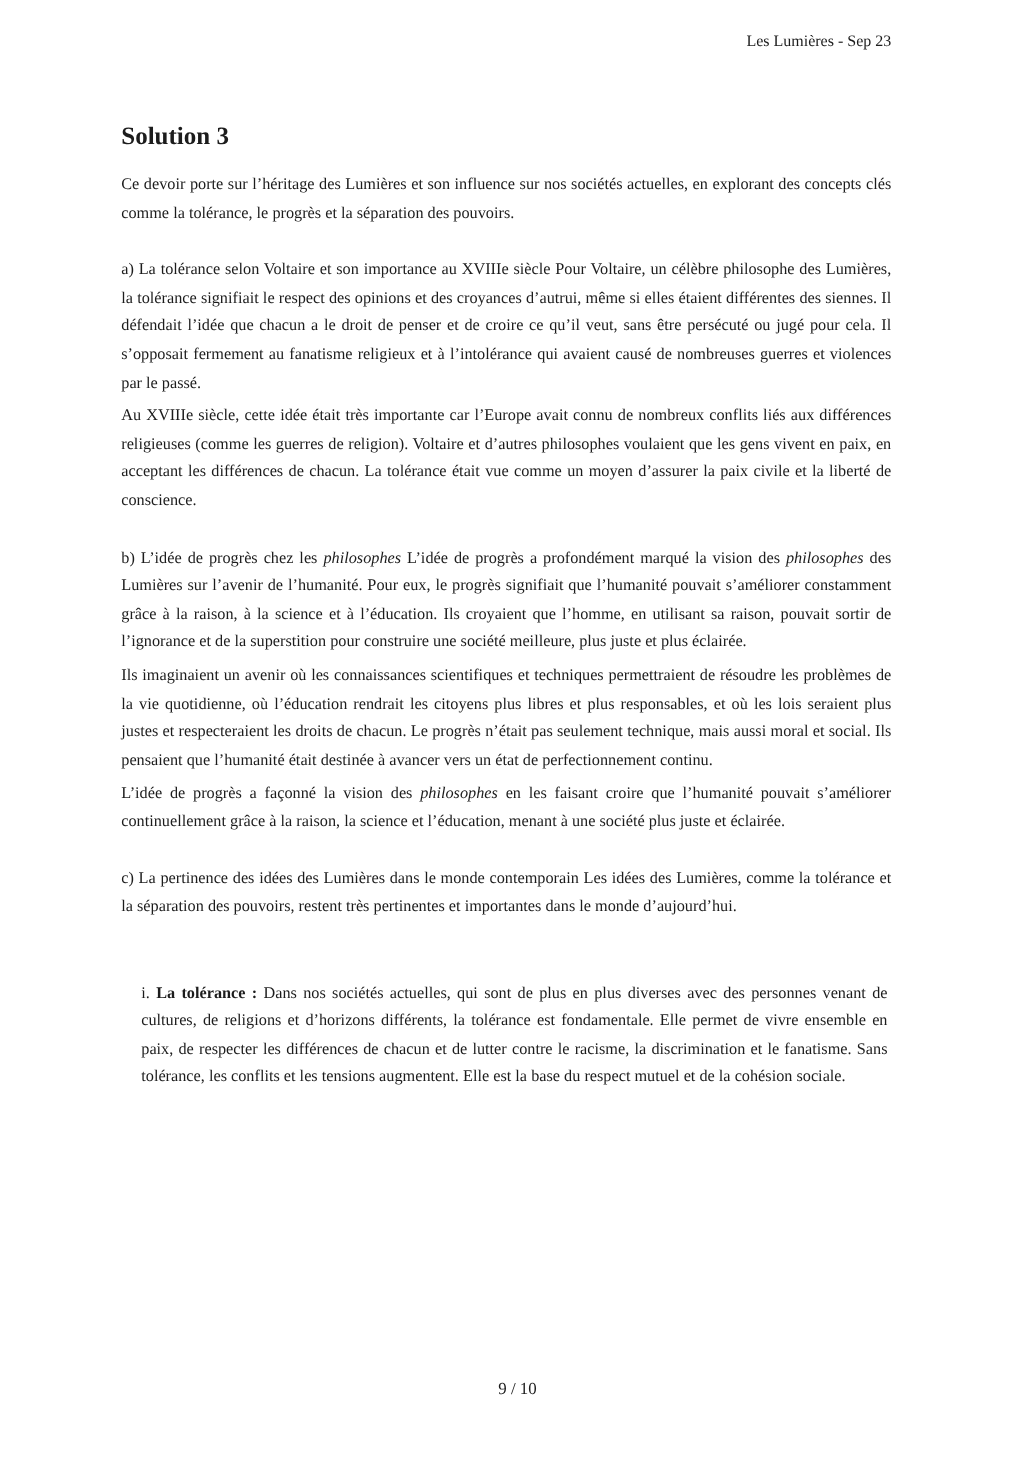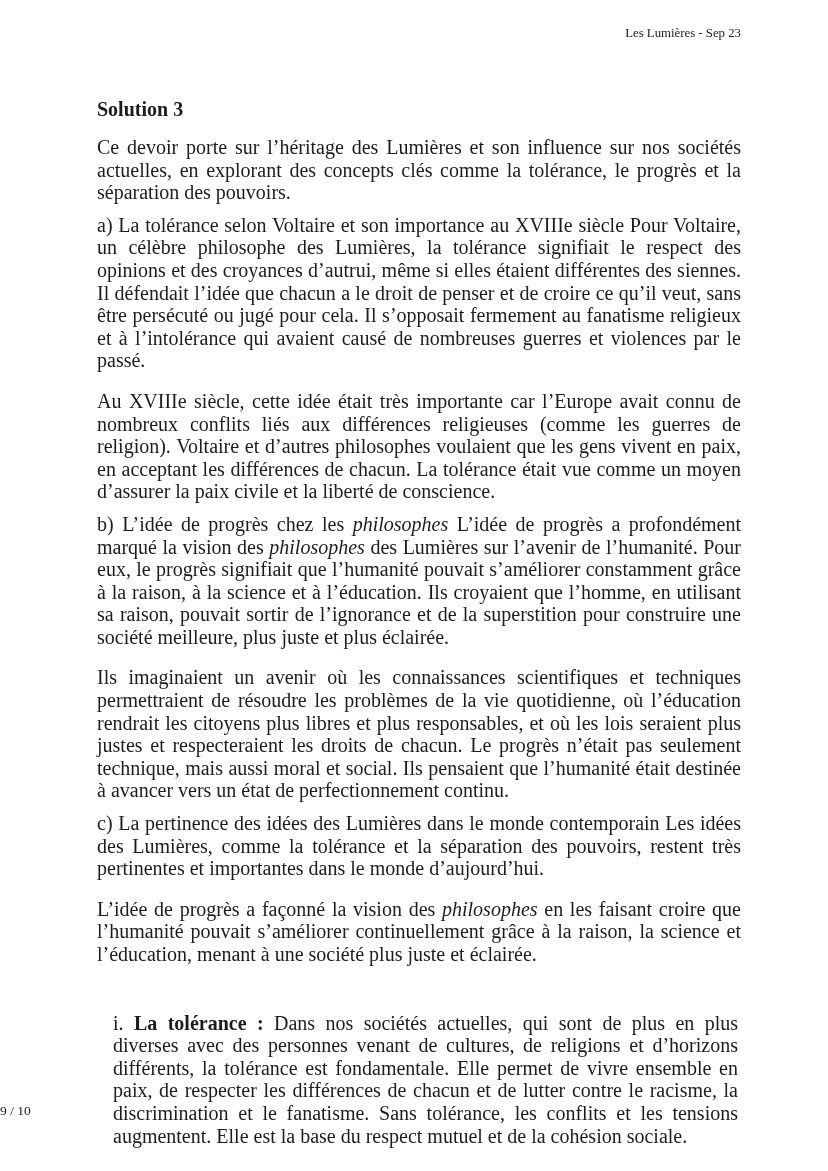--- a/index.html
+++ b/index.html
@@ -10,73 +10,73 @@
     background: #ffffff;
     font-family: "Liberation Serif", "DejaVu Serif", serif;
     color: #1c1c1c;
     position: relative;
     overflow: hidden;
   }
   .content {
     position: absolute;
     top: 26px;
     left: 97px;
-    right: 87px;
+    right: 115px;
   }
   .running-header {
     text-align: right;
     font-size: 12.8px;
     line-height: 15px;
     color: #1c1c1c;
   }
   .title {
     font-size: 20px;
     font-weight: bold;
     margin: 57px 0 0 0;
     line-height: 22px;
   }
   .para {
-    font-size: 20px;
+    font-size: 13px;
     line-height: 22.6px;
     text-align: justify;
     margin: 0;
     hyphens: auto;
     -webkit-hyphens: auto;
   }
   .sp-first  { margin-top: 16px; }
-  .sp-normal { margin-top: 10px; }
-  .sp-large  { margin-top: 18px; }
+  .sp-normal { margin-top: 23px; }
+  .sp-large  { margin-top: 4px; }
   .sp-xlarge { margin-top: 46px; }
   .indent { margin-left: 16px; margin-right: 3px; }
   em { font-style: italic; }
   strong { font-weight: bold; }
   .footer {
     position: absolute;
     bottom: 52px;
     left: 0;
     width: 100%;
-    text-align: left;
+    text-align: center;
     font-size: 13.5px;
     color: #1c1c1c;
   }
 </style>
 </head>
 <body>
 
 <div class="page">
   <div class="content">
     <div class="running-header">Les Lumières - Sep 23</div>
     <h1 class="title">Solution 3</h1>
     <main>
         <p class="para sp-first"><span>Ce devoir porte sur l’héritage des Lumières et son influence sur nos sociétés actuelles, en explorant des concepts clés comme la tolérance, le progrès et la séparation des pouvoirs.</span></p>
         <p class="para sp-normal"><span>a) La tolérance selon Voltaire et son importance au XVIIIe siècle Pour Voltaire, un célèbre philosophe des Lumières, la tolérance signifiait le respect des opinions et des croyances d’autrui, même si elles étaient différentes des siennes. Il défendait l’idée que chacun a le droit de penser et de croire ce qu’il veut, sans être persécuté ou jugé pour cela. Il s’opposait fermement au fanatisme religieux et à l’intolérance qui avaient causé de nombreuses guerres et violences par le passé.</span></p>
         <p class="para sp-large"><span>Au XVIIIe siècle, cette idée était très importante car l’Europe avait connu de nombreux conflits liés aux différences religieuses (comme les guerres de religion). Voltaire et d’autres philosophes voulaient que les gens vivent en paix, en acceptant les différences de chacun. La tolérance était vue comme un moyen d’assurer la paix civile et la liberté de conscience.</span></p>
         <p class="para sp-normal"><span>b) L’idée de progrès chez les </span><em>philosophes</em><span> L’idée de progrès a profondément marqué la vision des </span><em>philosophes</em><span> des Lumières sur l’avenir de l’humanité. Pour eux, le progrès signifiait que l’humanité pouvait s’améliorer constamment grâce à la raison, à la science et à l’éducation. Ils croyaient que l’homme, en utilisant sa raison, pouvait sortir de l’ignorance et de la superstition pour construire une société meilleure, plus juste et plus éclairée.</span></p>
         <p class="para sp-large"><span>Ils imaginaient un avenir où les connaissances scientifiques et techniques permettraient de résoudre les problèmes de la vie quotidienne, où l’éducation rendrait les citoyens plus libres et plus responsables, et où les lois seraient plus justes et respecteraient les droits de chacun. Le progrès n’était pas seulement technique, mais aussi moral et social. Ils pensaient que l’humanité était destinée à avancer vers un état de perfectionnement continu.</span></p>
+        <p class="para sp-large"><span>L’idée de progrès a façonné la vision des </span><em>philosophes</em><span> en les faisant croire que l’humanité pouvait s’améliorer continuellement grâce à la raison, la science et l’éducation, menant à une société plus juste et éclairée.</span></p>
         <p class="para sp-normal"><span>c) La pertinence des idées des Lumières dans le monde contemporain Les idées des Lumières, comme la tolérance et la séparation des pouvoirs, restent très pertinentes et importantes dans le monde d’aujourd’hui.</span></p>
-        <p class="para sp-large"><span>L’idée de progrès a façonné la vision des </span><em>philosophes</em><span> en les faisant croire que l’humanité pouvait s’améliorer continuellement grâce à la raison, la science et l’éducation, menant à une société plus juste et éclairée.</span></p>
         <p class="para sp-xlarge indent"><span>i. </span><strong>La tolérance :</strong><span> Dans nos sociétés actuelles, qui sont de plus en plus diverses avec des personnes venant de cultures, de religions et d’horizons différents, la tolérance est fondamentale. Elle permet de vivre ensemble en paix, de respecter les différences de chacun et de lutter contre le racisme, la discrimination et le fanatisme. Sans tolérance, les conflits et les tensions augmentent. Elle est la base du respect mutuel et de la cohésion sociale.</span></p>
       </main>
   </div>
   <div class="footer">
     <span>9 / 10</span>
   </div>
 </div>
 
 </body></html>

